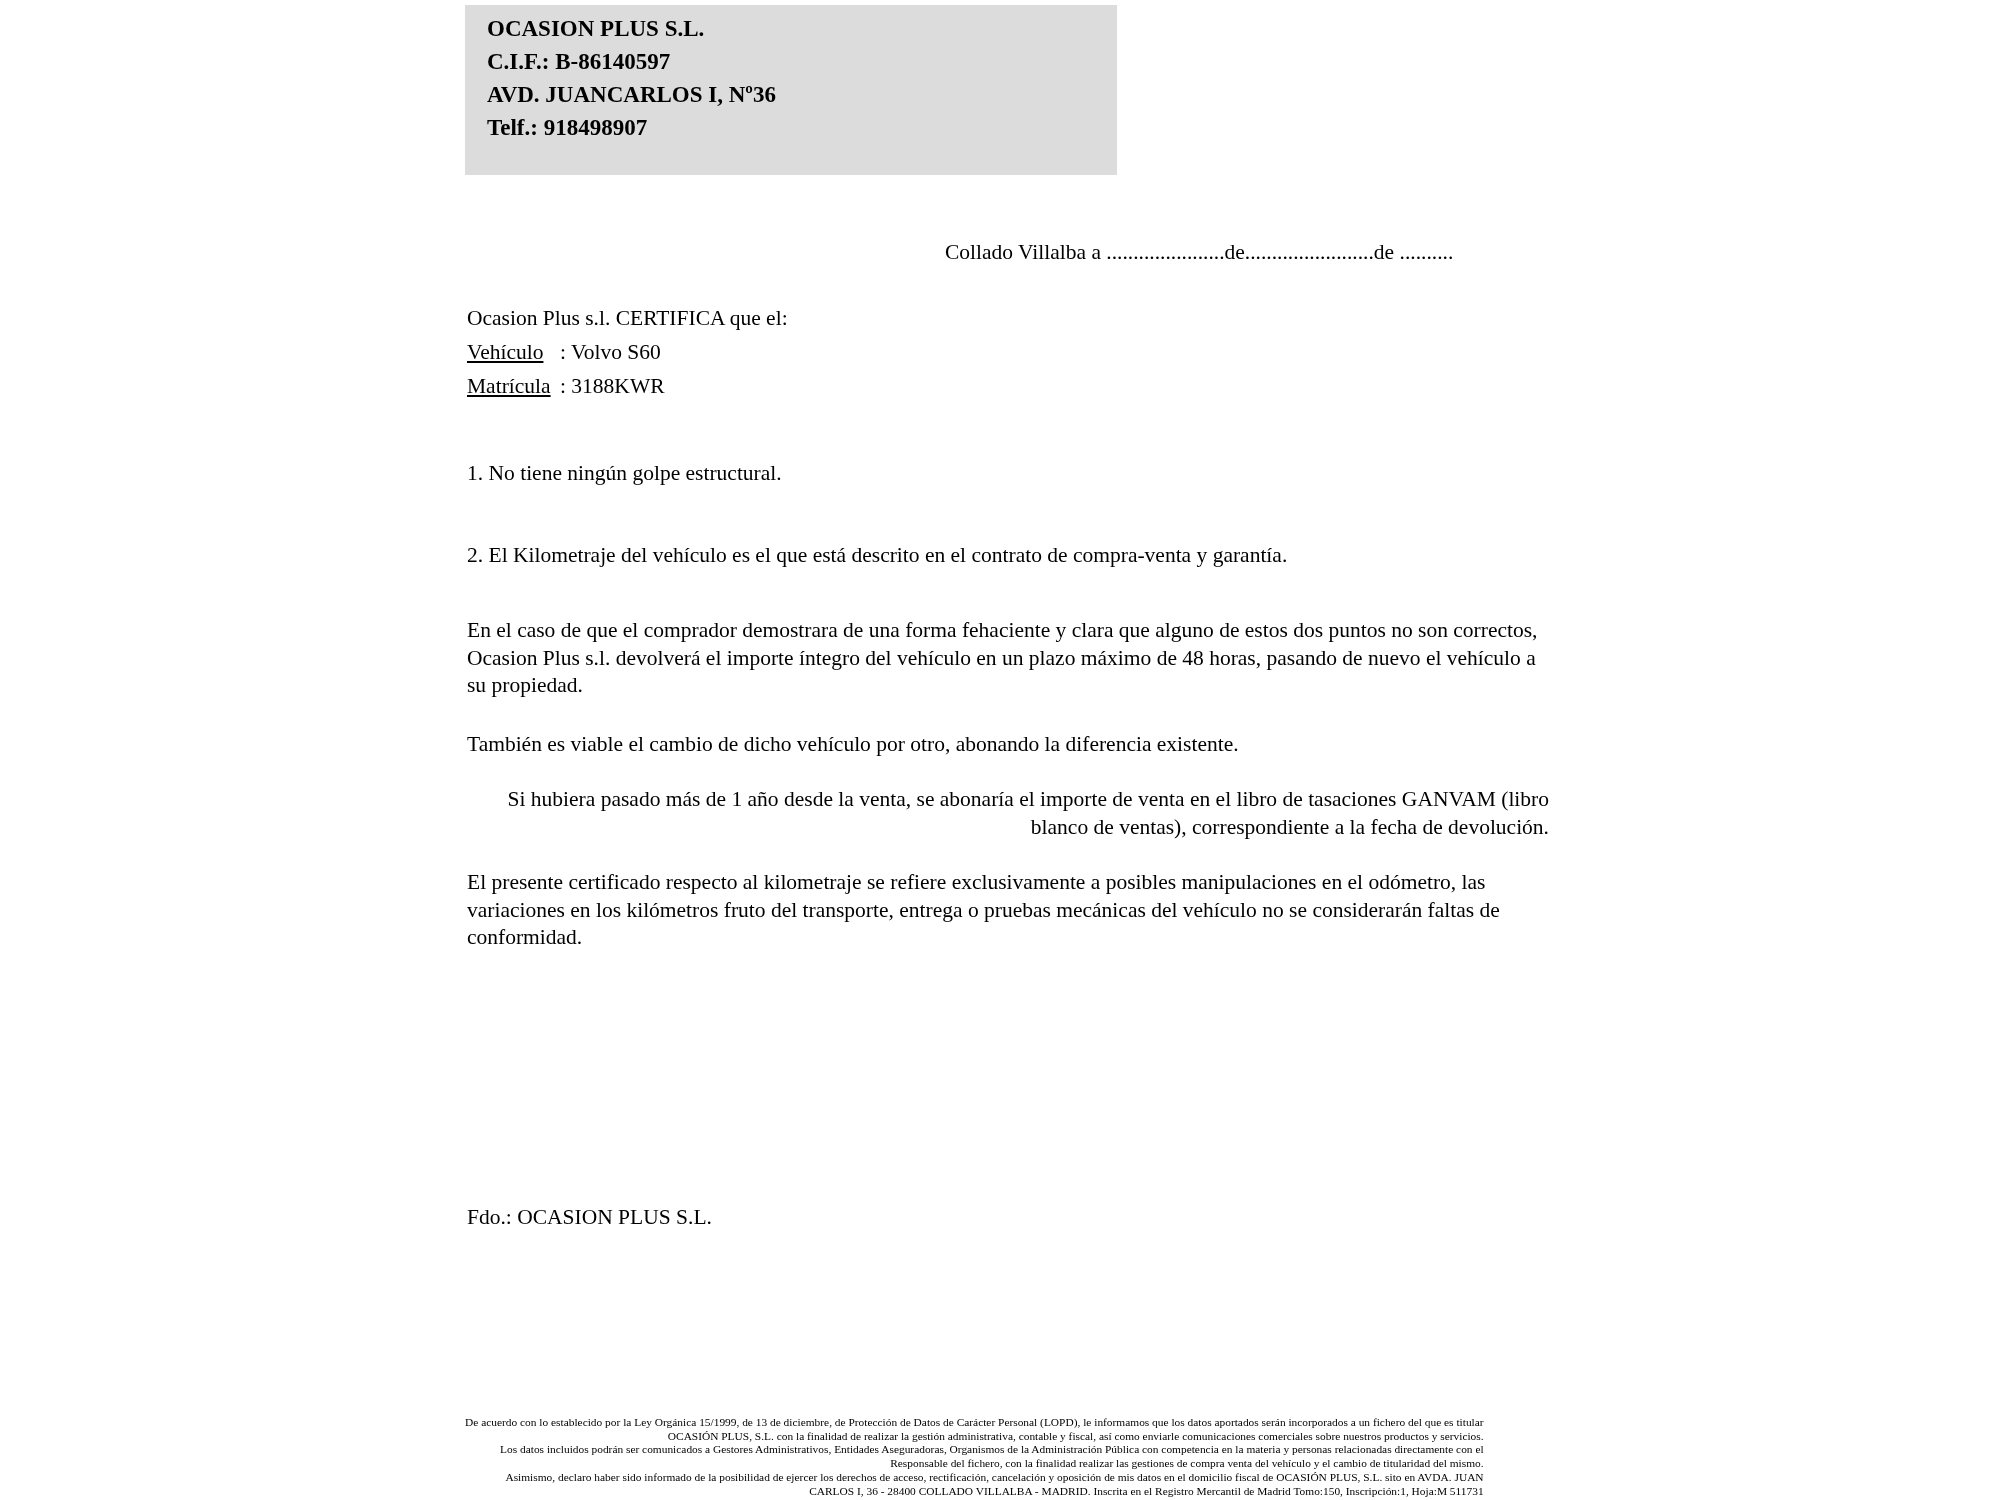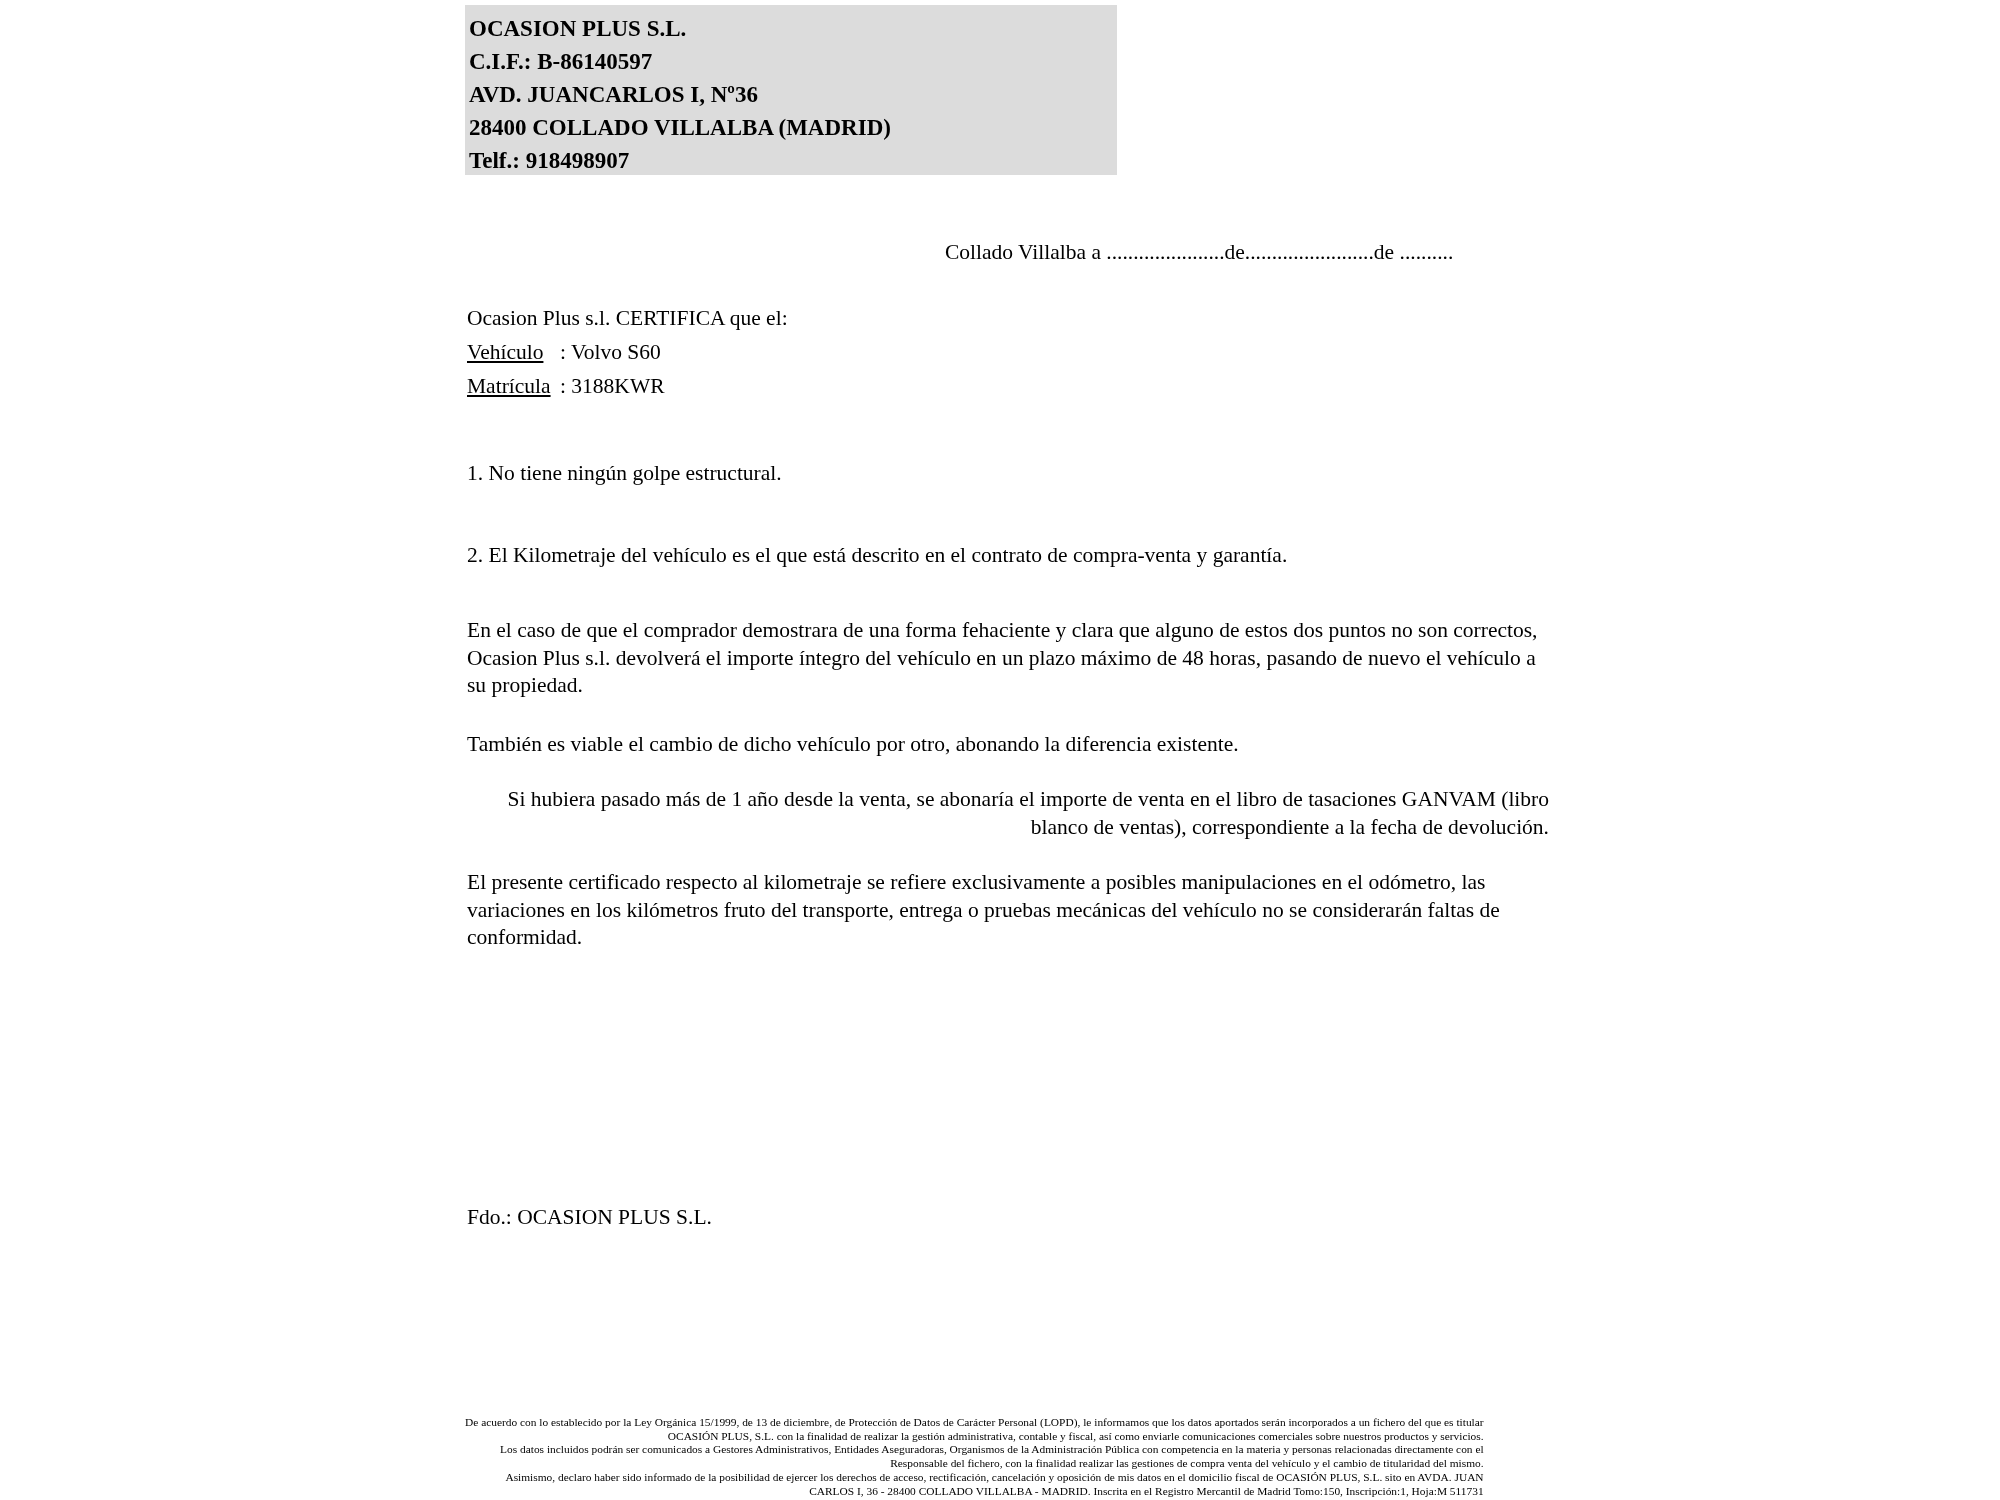--- a/index.html
+++ b/index.html
@@ -17,21 +17,21 @@
     overflow: hidden;
   }
   .header-box {
     position: absolute;
     left: 465px;
     top: 5px;
     width: 652px;
     height: 170px;
     background: #dcdcdc;
     box-sizing: border-box;
-    padding: 7px 0 0 4px;
+    padding: 7px 0 0 22px;
     font-weight: bold;
     font-size: 23px;
     line-height: 33px;
   }
   .date-line {
     position: absolute;
     left: 945px;
     top: 240px;
     font-size: 21.5px;
     white-space: nowrap;
@@ -86,21 +86,20 @@
 </style>
 </head>
 <body>
 
 <div class="page">
 
   <div class="header-box">
     <div>OCASION PLUS S.L.</div>
     <div>C.I.F.: B-86140597</div>
     <div>AVD. JUANCARLOS I, Nº36</div>
-    <div>28400 COLLADO VILLALBA (MADRID)</div>
     <div>Telf.: 918498907</div>
   </div>
 
   <div class="date-line">Collado Villalba a ......................de........................de ..........</div>
 
   <div class="cert">
     <div>Ocasion Plus s.l. CERTIFICA que el:</div>
     <div><span class="cert-label"><span class="underlined">Vehículo</span></span><span>: Volvo S60</span></div>
     <div><span class="cert-label"><span class="underlined">Matrícula</span></span><span>: 3188KWR</span></div>
   </div>

